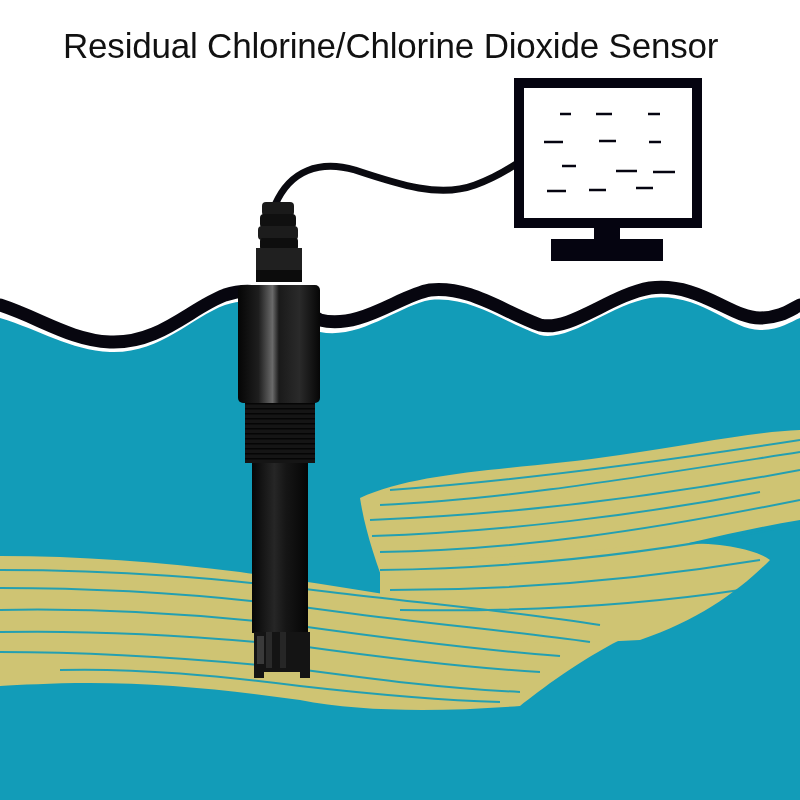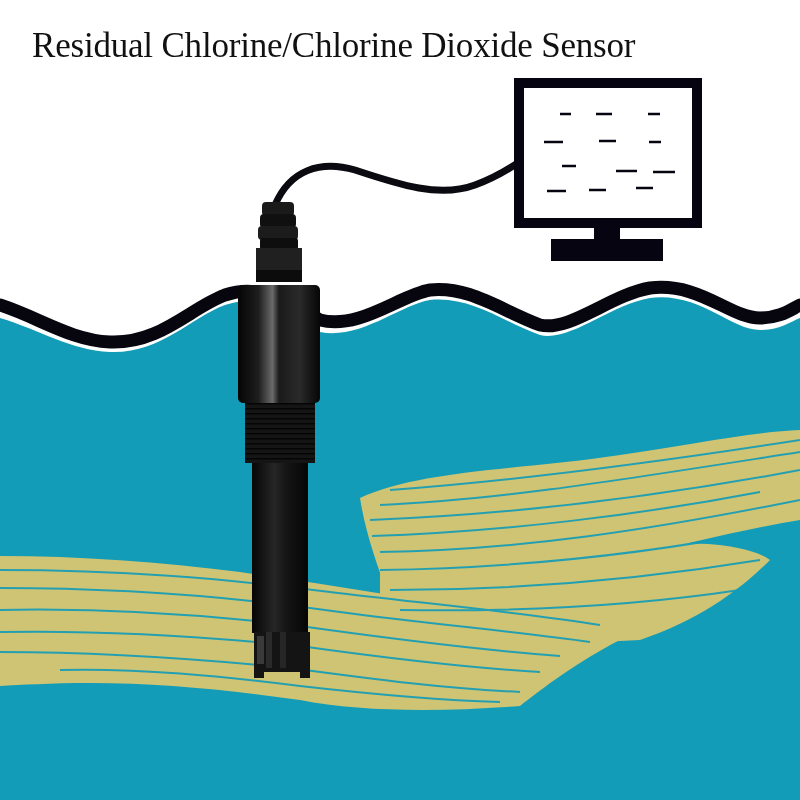--- a/index.html
+++ b/index.html
@@ -1,19 +1,19 @@
 <!DOCTYPE html>
 <html><head>
 <meta charset="utf-8">
 <style>
   html,body{margin:0;padding:0;background:#ffffff;}
   body{width:800px;height:800px;overflow:hidden;position:relative;font-family:"Liberation Sans",sans-serif;}
   .scene{position:absolute;left:0;top:0;width:800px;height:800px;}
-  .title{position:absolute;left:0;top:26px;width:800px;text-align:left;padding-left:32px;box-sizing:border-box;
-         font-family:Liberation Serif, serif;font-size:35px;font-weight:400;color:#111111;letter-spacing:-0.2px;white-space:nowrap;}
+  .title{position:absolute;left:0;top:26px;width:800px;text-align:left;padding-left:63px;box-sizing:border-box;
+         font-family:Liberation Sans, sans-serif;font-size:35px;font-weight:400;color:#111111;letter-spacing:-0.2px;white-space:nowrap;}
   svg{position:absolute;left:0;top:0;}
 </style>
 </head>
 <body>
 
 <div class="scene">
 
   <svg width="800" height="800" viewBox="0 0 800 800">
     <defs>
       <linearGradient id="bodyShade" x1="0" x2="1" y1="0" y2="0">

